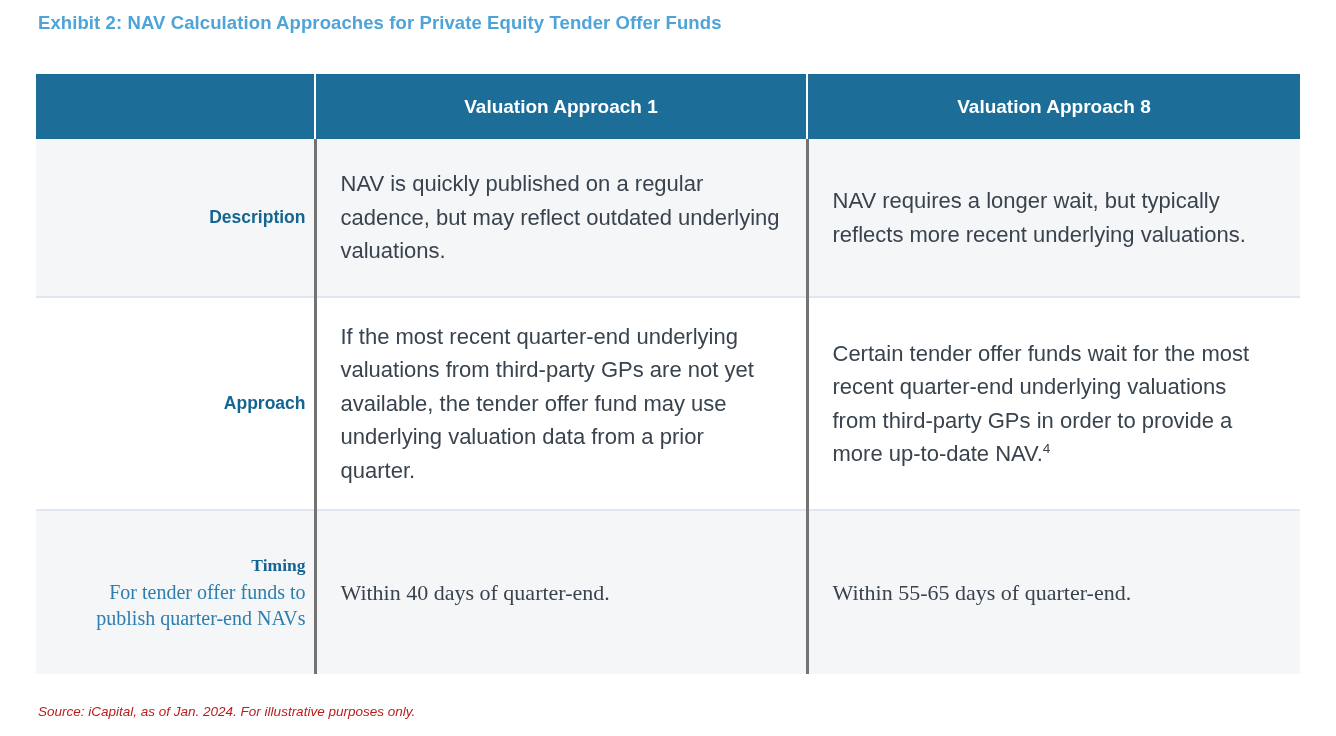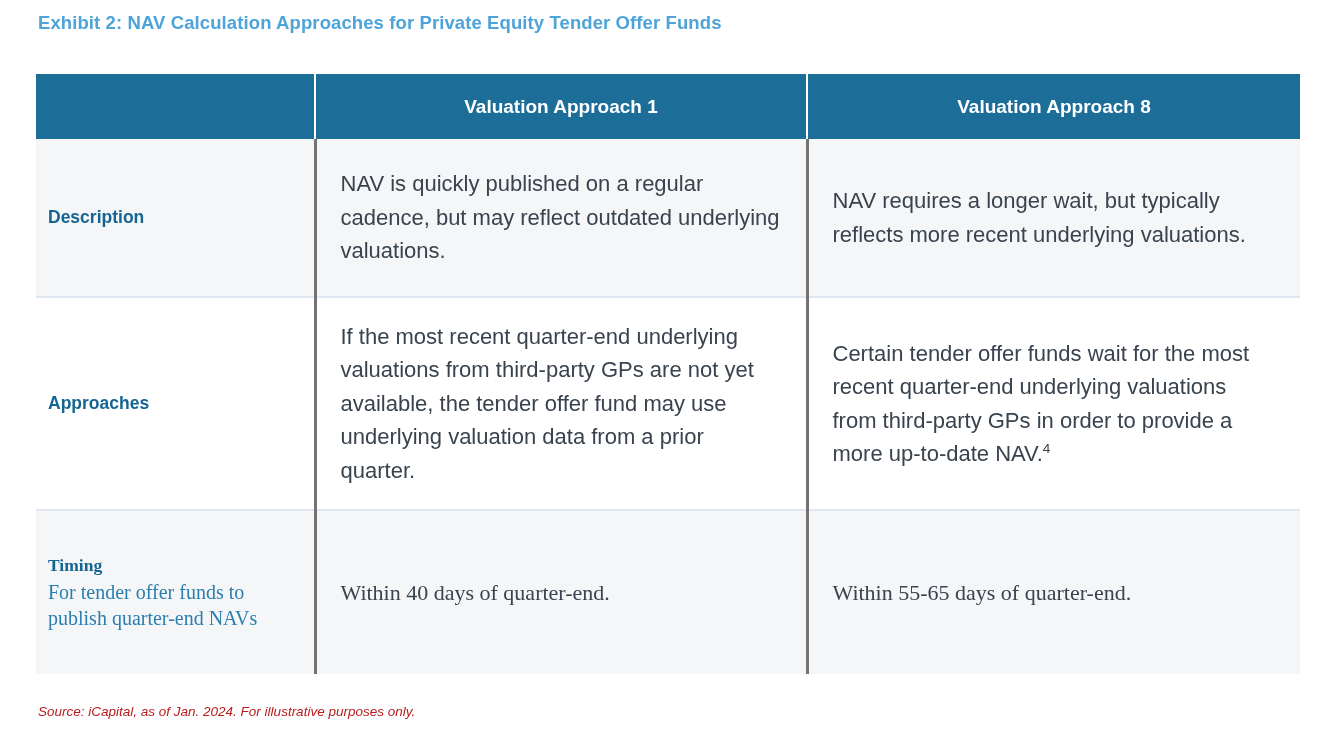--- a/index.html
+++ b/index.html
@@ -73,20 +73,21 @@
     border-bottom: 2px solid #E1E7F0;
     padding: 22px 24px;
   }
   tbody tr.shaded td { background: #F5F6F8; }
   tbody tr.plain  td { background: #FFFFFF; }
   tbody tr:last-child td { border-bottom: 0; font-family: Liberation Serif, serif; }
 
   td.cell-label {
     padding-left: 12px;
     padding-right: 8px;
+    text-align: right;
   }
   td.cell-value {
     border-left: 3px solid #737373;
     font-size: 22px;
     line-height: 1.52;
     color: #39434E;
     margin-top: 20px;
   }
 
   .label-main {
@@ -155,21 +156,21 @@
         <tr class="shaded row-description">
           <td class="cell-label">
             <span class="label-main">Description</span>
           </td>
           <td class="cell-value">NAV is quickly published on a regular cadence, but may reflect outdated underlying valuations.</td>
           <td class="cell-value">NAV requires a longer wait, but typically reflects more recent underlying valuations.</td>
         </tr>
 
         <tr class="plain row-rationale">
           <td class="cell-label">
-            <span class="label-main">Approaches</span>
+            <span class="label-main">Approach</span>
           </td>
           <td class="cell-value">If the most recent quarter-end underlying valuations from third-party GPs are not yet available, the tender offer fund may use underlying valuation data from a prior quarter.</td>
           <td class="cell-value">
             <span>Certain tender offer funds wait for the most recent quarter-end underlying valuations from third-party GPs in order to provide a more up-to-date NAV.</span><sup class="fn">4</sup>
           </td>
         </tr>
 
         <tr class="shaded row-timing">
           <td class="cell-label">
             <span class="label-main">Timing</span>

